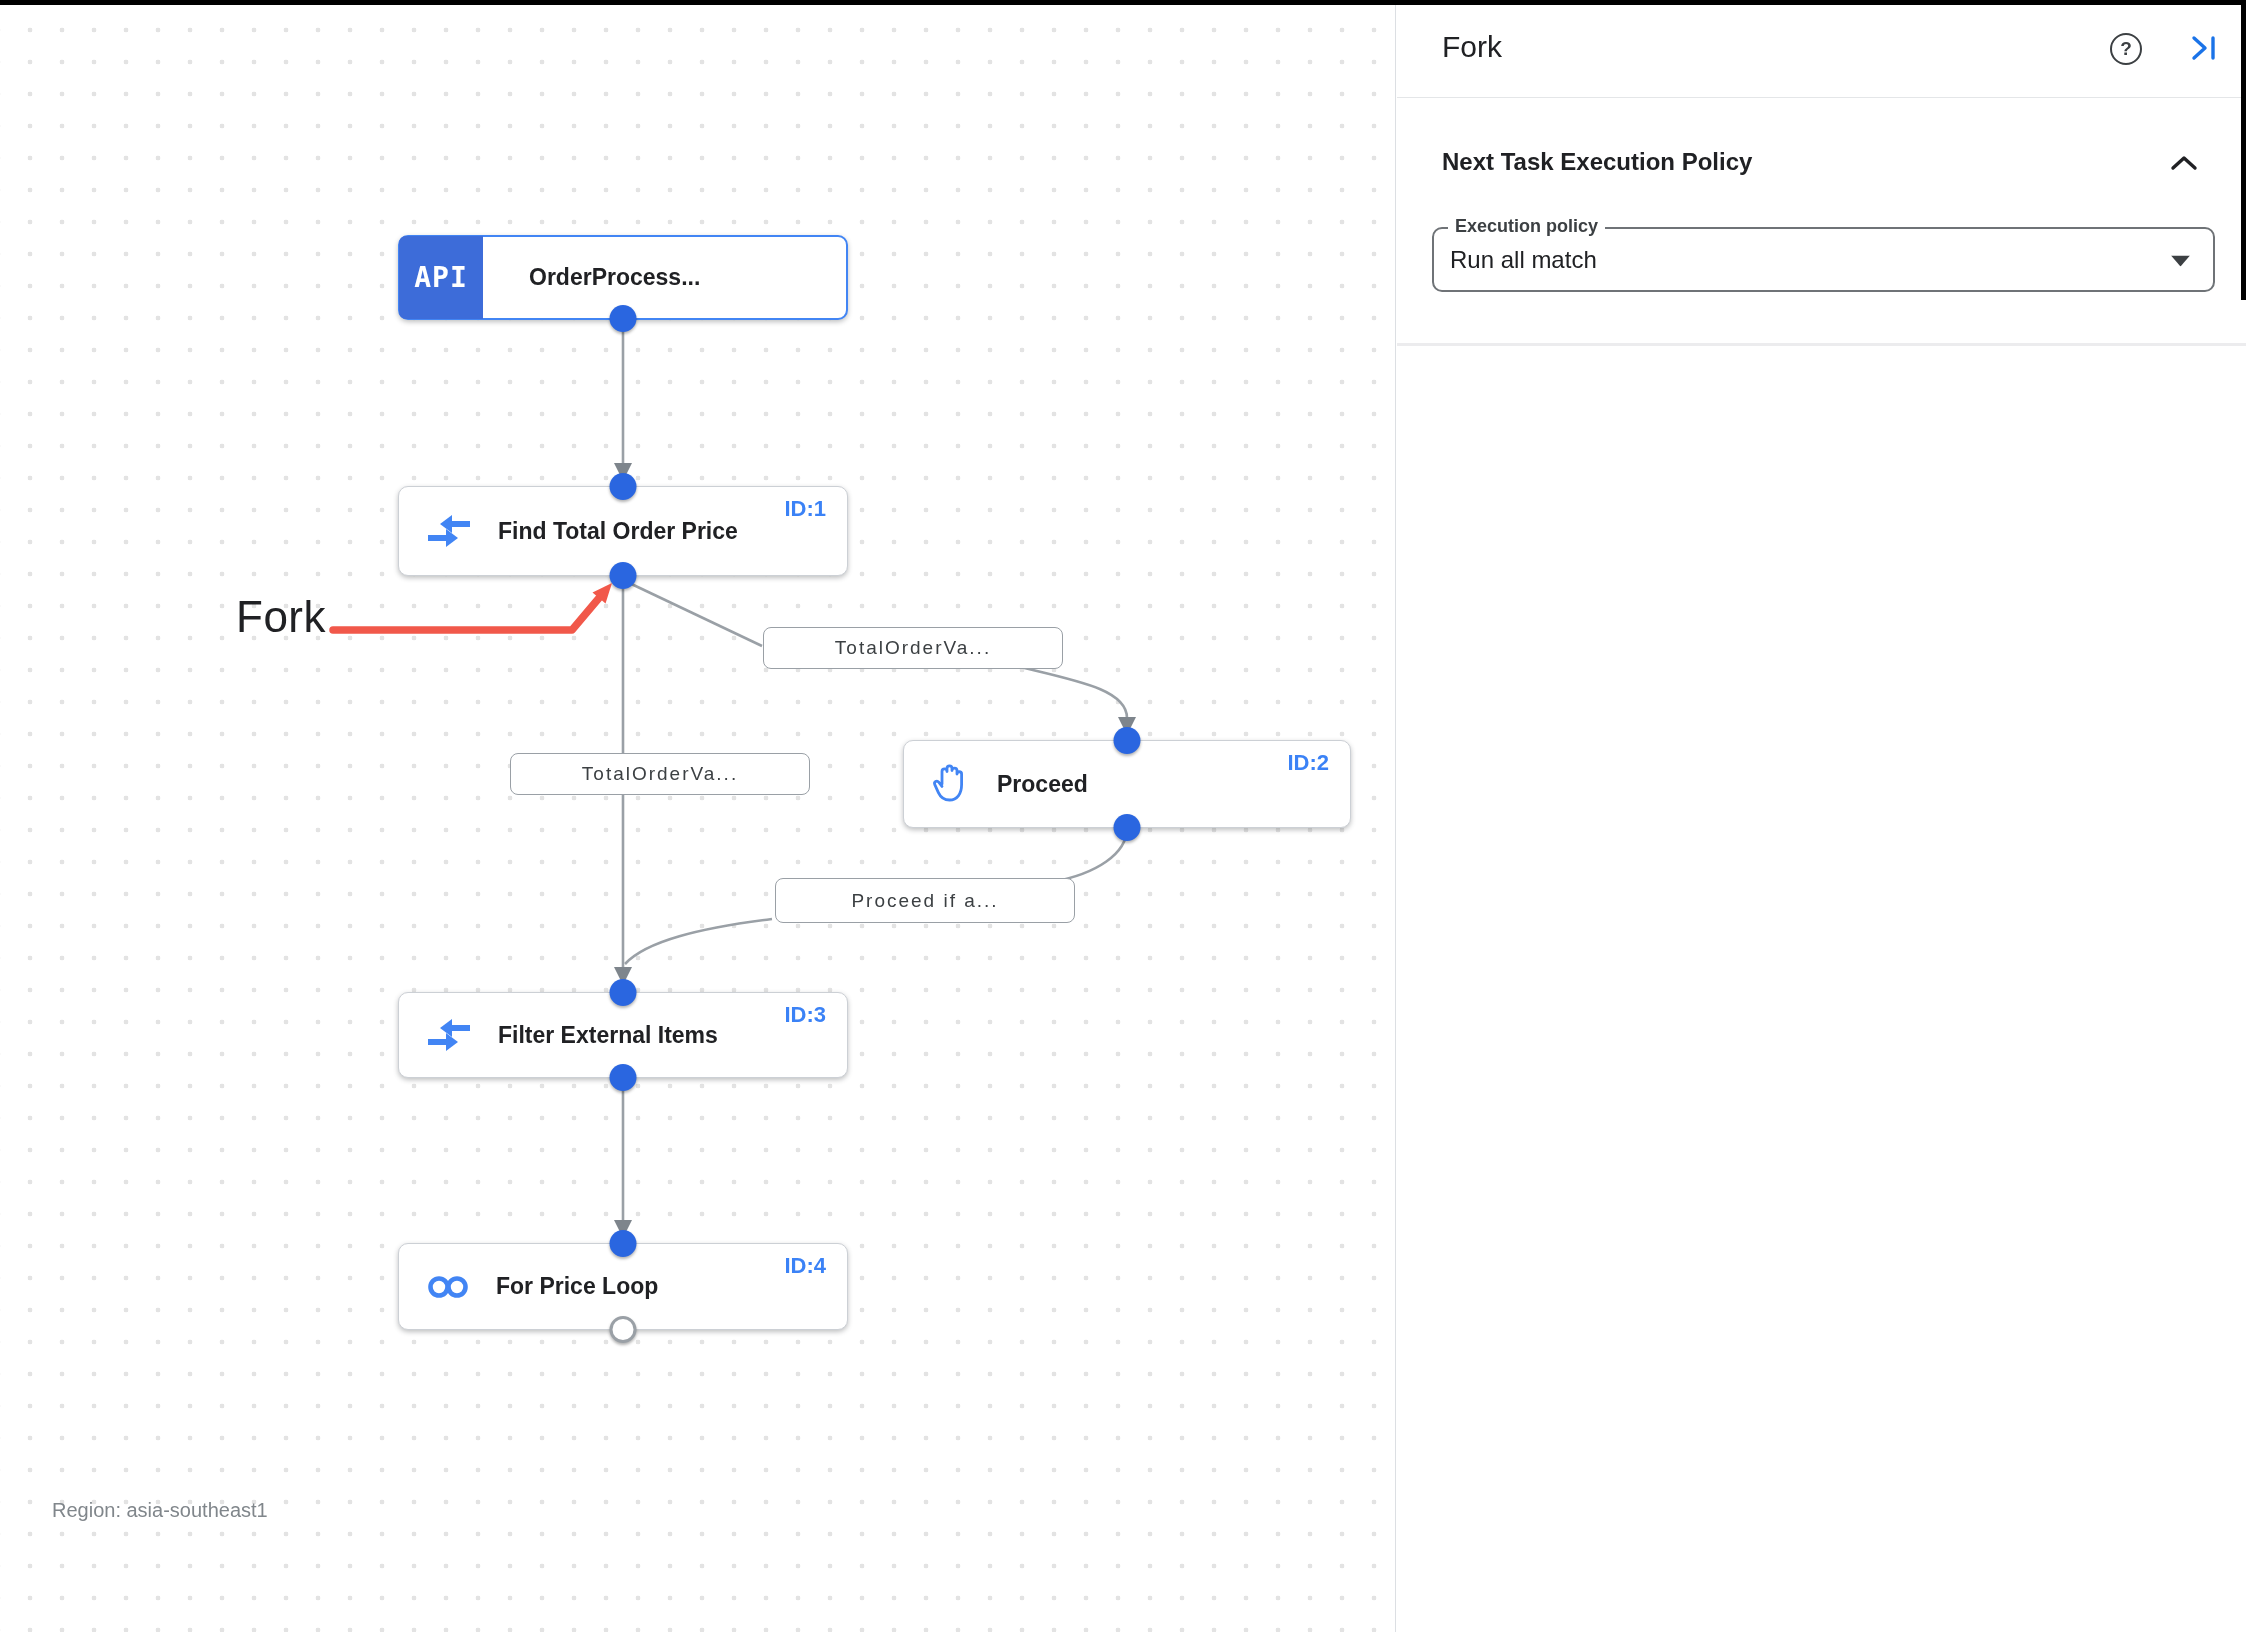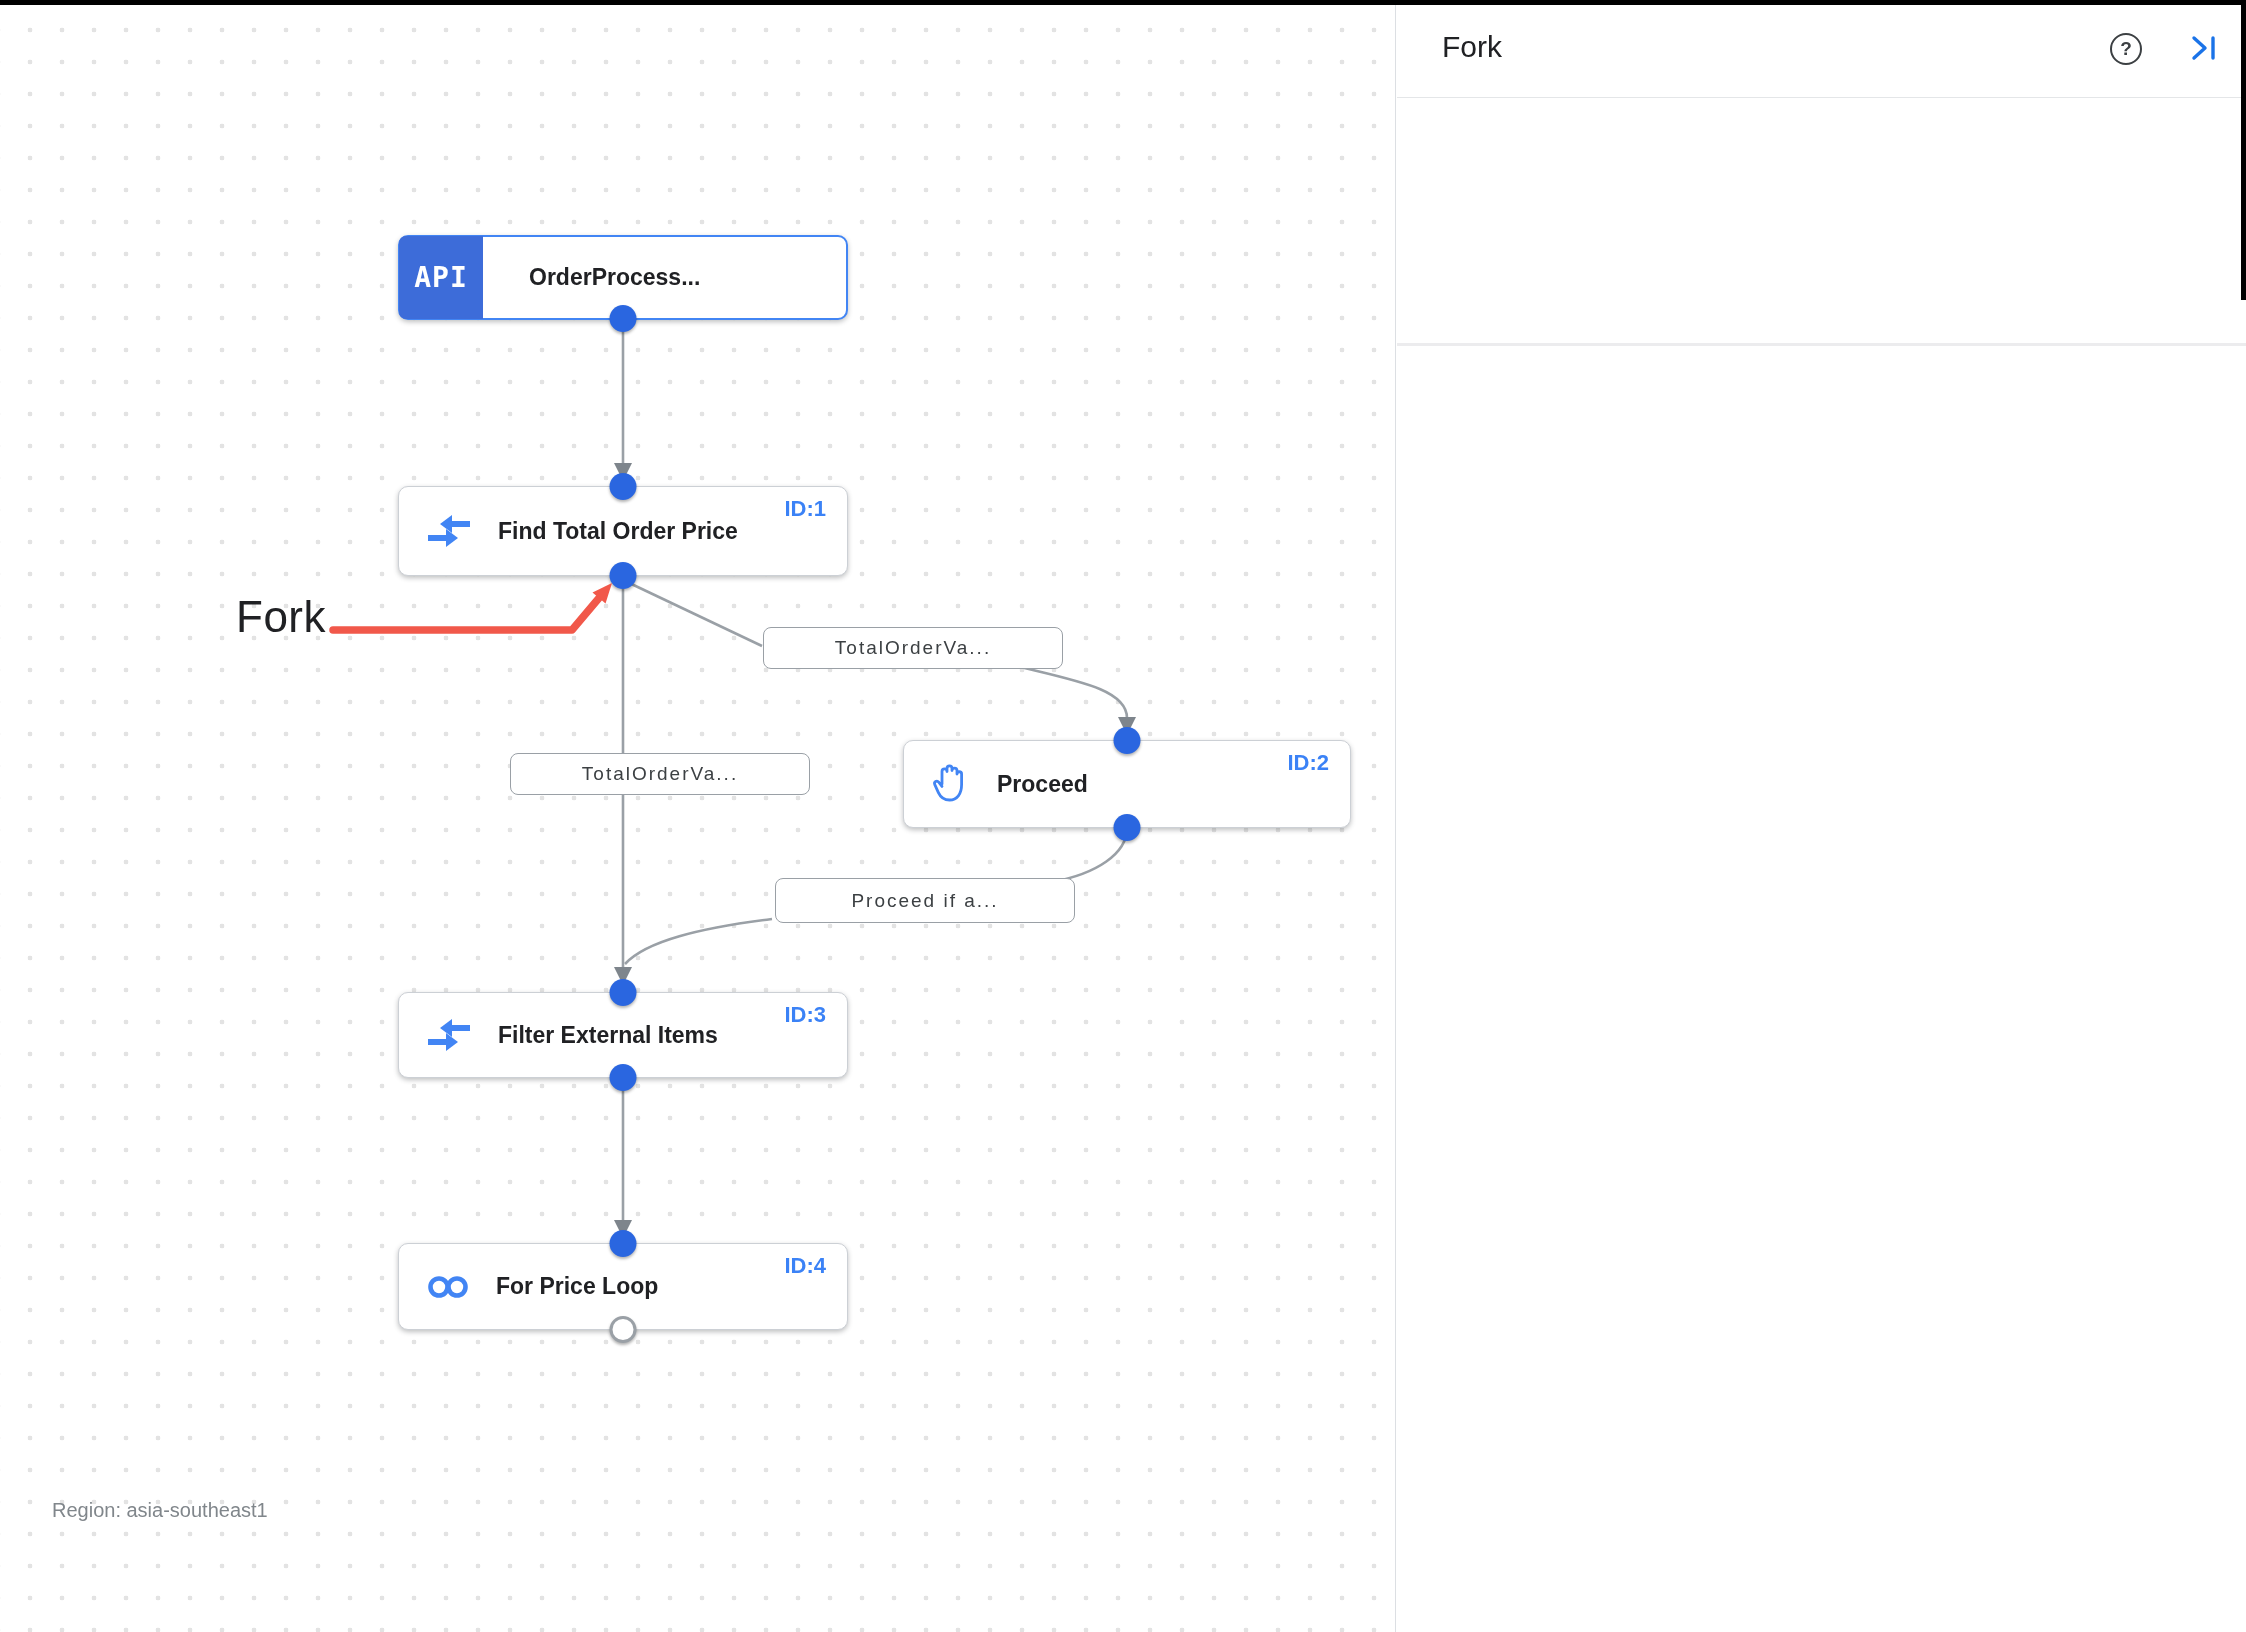--- a/index.html
+++ b/index.html
@@ -202,20 +202,37 @@
       <div class="panel-title">Fork</div>
       <div class="help-btn">?</div>
       <div class="collapse-btn">
         <svg width="30" height="28" viewBox="0 0 30 28" fill="none" stroke="#1a73e8" stroke-width="3.4" stroke-linecap="round" stroke-linejoin="round">
           <path d="M4,4 L15,14 L4,24"></path>
           <path d="M23,4 V24"></path>
         </svg>
       </div>
     </div>
 
-
+    <div class="section-row">
+      <div class="section-title">Next Task Execution Policy</div>
+      <span style="display:flex;">
+        <svg width="28" height="17" viewBox="0 0 28 17" fill="none" stroke="#202124" stroke-width="3.4" stroke-linecap="round" stroke-linejoin="round">
+          <path d="M3,14 L14,4 L25,14"></path>
+        </svg>
+      </span>
+    </div>
+
+    <div class="select-field">
+      <span class="select-legend">Execution policy</span>
+      <span class="select-value">Run all match</span>
+      <span class="select-arrow">
+        <svg width="19" height="11" viewBox="0 0 19 11">
+          <polygon points="0,0 19,0 9.5,11" fill="#3c4043"></polygon>
+        </svg>
+      </span>
+    </div>
 
     <div class="panel-divider"></div>
   </div>
 
   <div class="topbar"></div>
   <div class="rightbar"></div>
 </div>
 
 </body></html>

